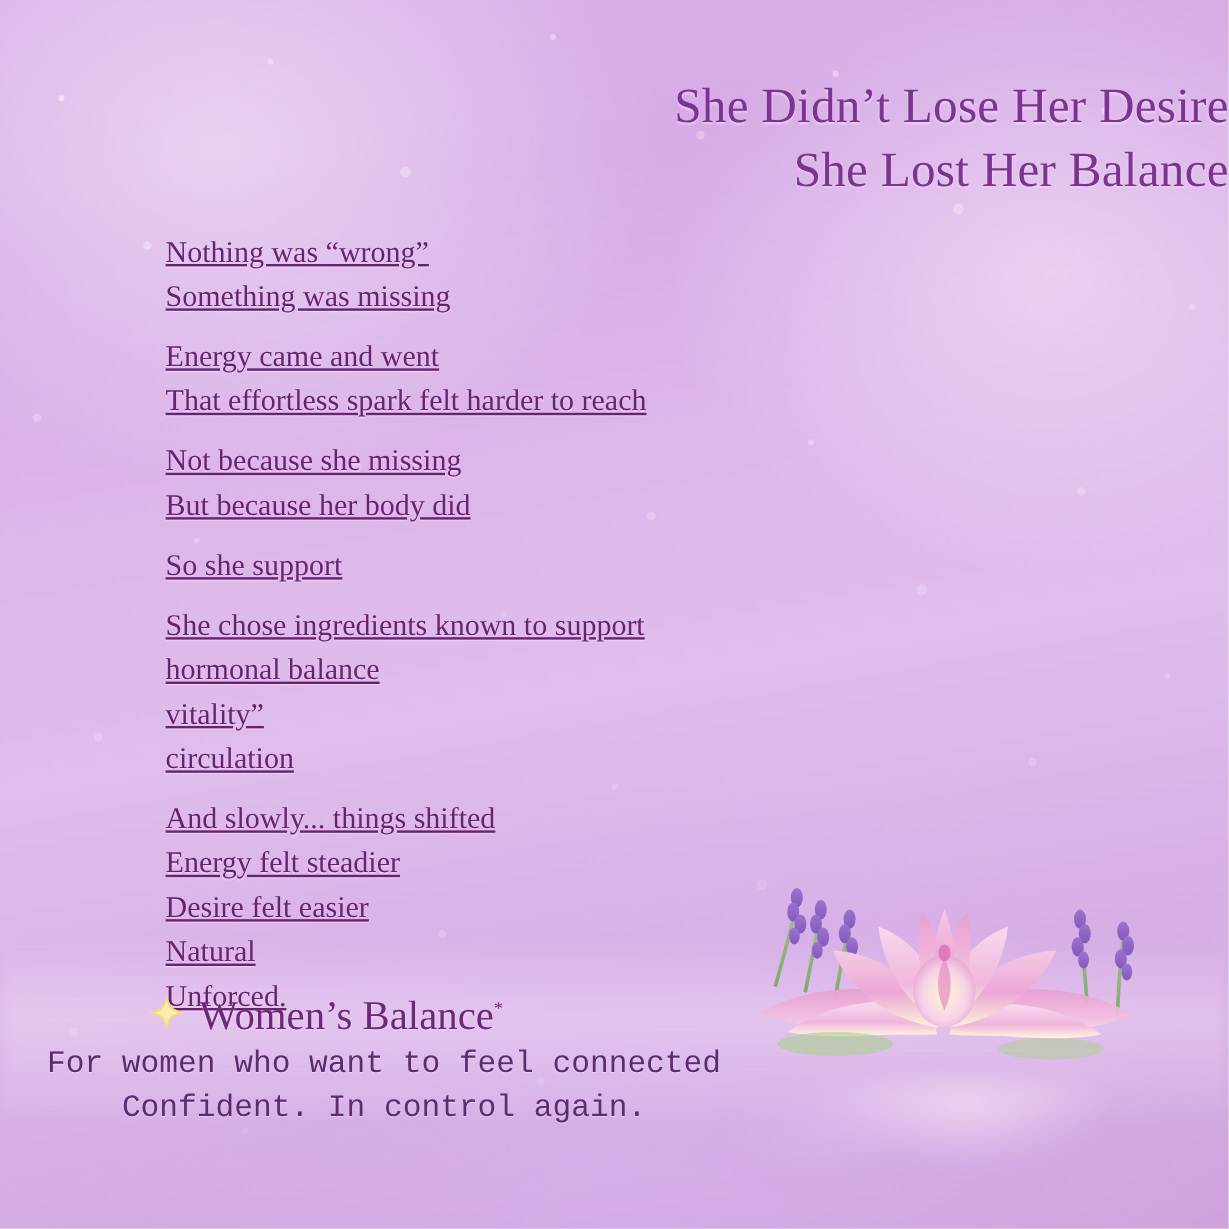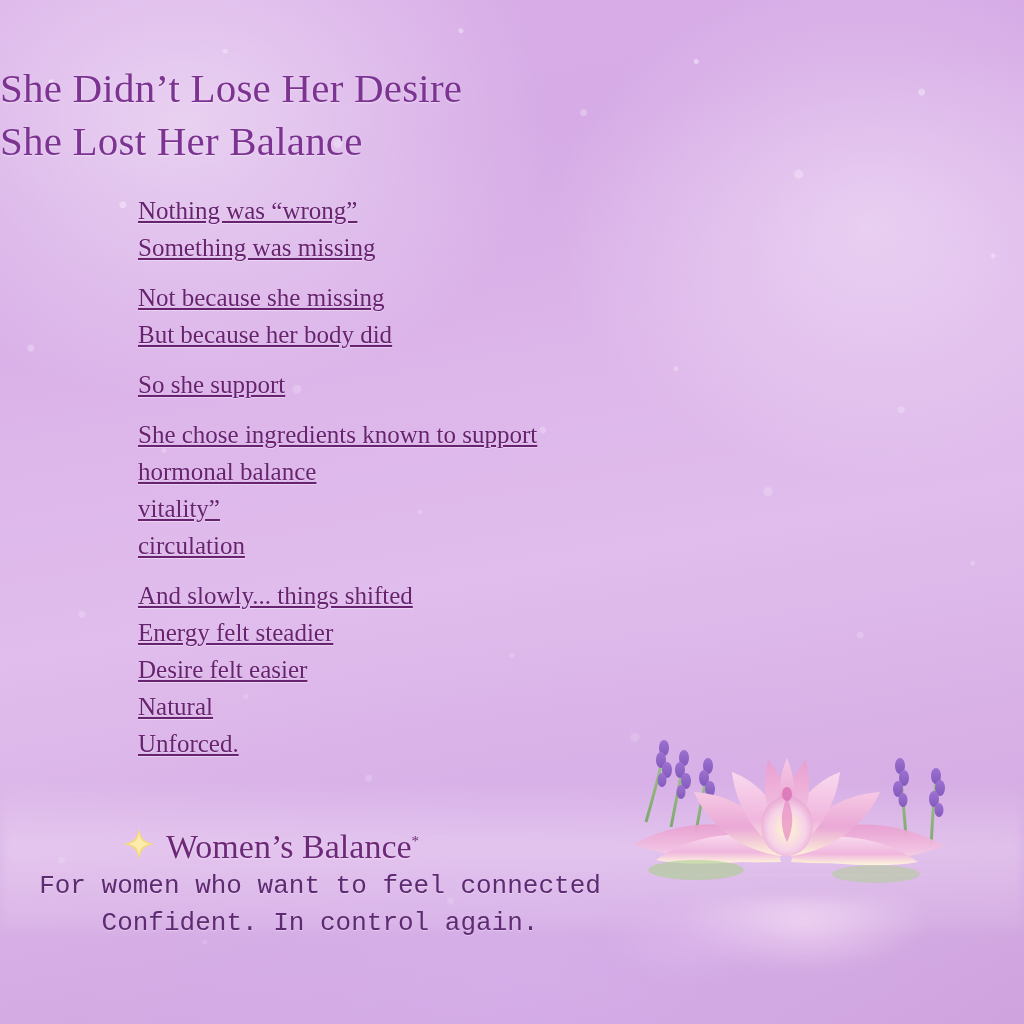--- a/index.html
+++ b/index.html
@@ -76,21 +76,21 @@
   .content {
     position: absolute;
     inset: 0;
   }
 
   .headline {
     position: absolute;
     top: 62px;
     left: 0;
     width: 1024px;
-    text-align: left;
+    text-align: right;
     color: #7c3391;
     font-family: "Liberation Serif", serif;
     font-size: 41px;
     line-height: 53px;
     letter-spacing: 0.2px;
     text-shadow: 0 1px 2px rgba(255,255,255,0.45);
   }
   .headline .l2 { display: block; }
 
   .poem {
@@ -301,20 +301,24 @@
       <span class="l1">She Didn’t Lose Her Desire</span>
       <span class="l2">She Lost Her Balance</span>
     </div>
 
     <div class="poem">
       <div class="stanza">
         <div>Nothing was “wrong”</div>
         <div>Something was missing</div>
       </div>
       <div class="stanza">
+        <div>Energy came and went</div>
+        <div>That effortless spark felt harder to reach</div>
+      </div>
+      <div class="stanza">
         <div>Not because she missing</div>
         <div>But because her body did</div>
       </div>
       <div class="stanza">
         <div>So she support</div>
       </div>
       <div class="stanza">
         <div>She chose ingredients known to support</div>
         <div>hormonal balance</div>
         <div>vitality”</div>

